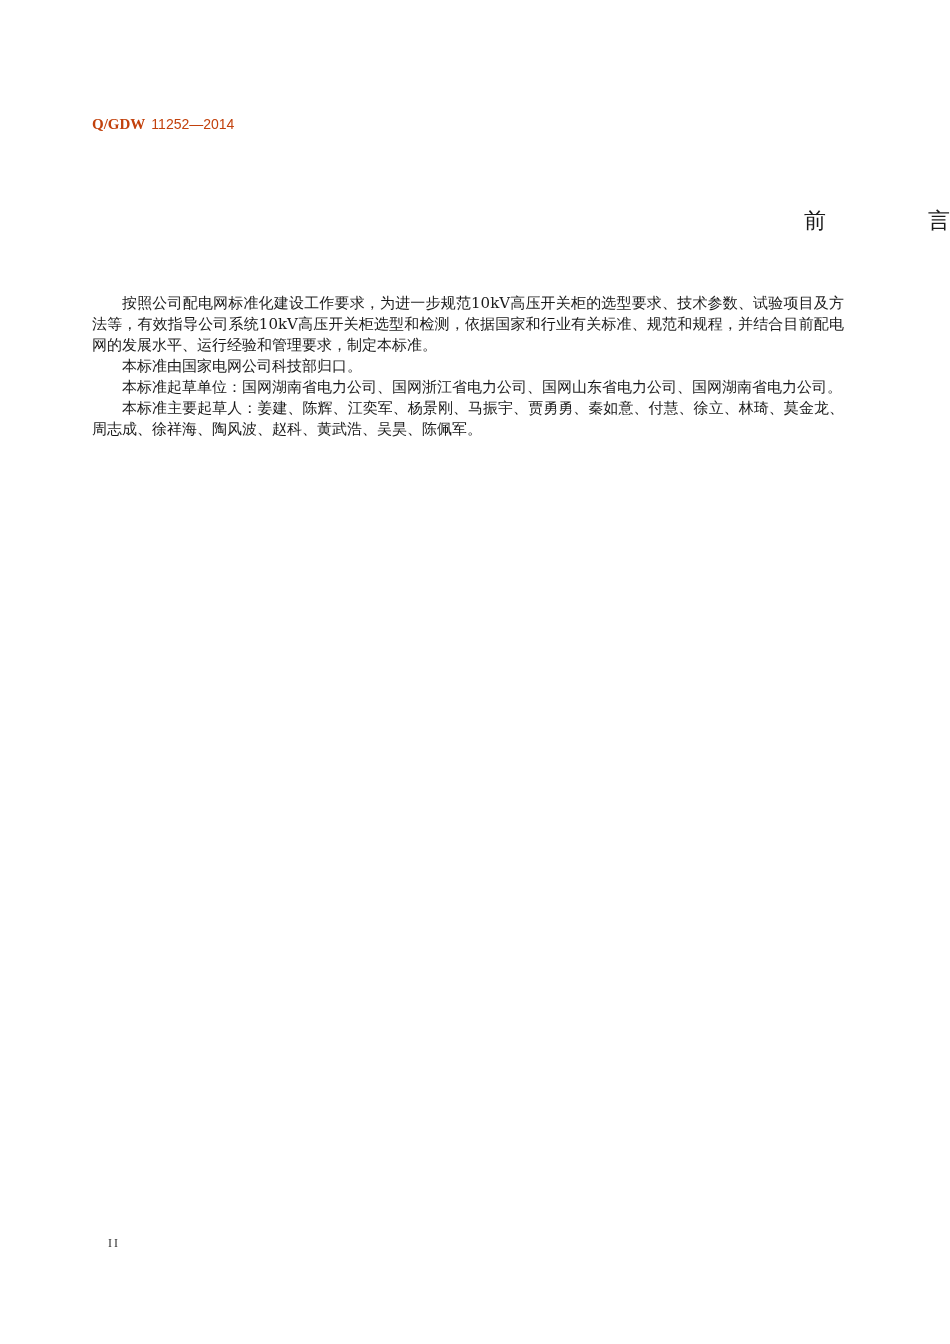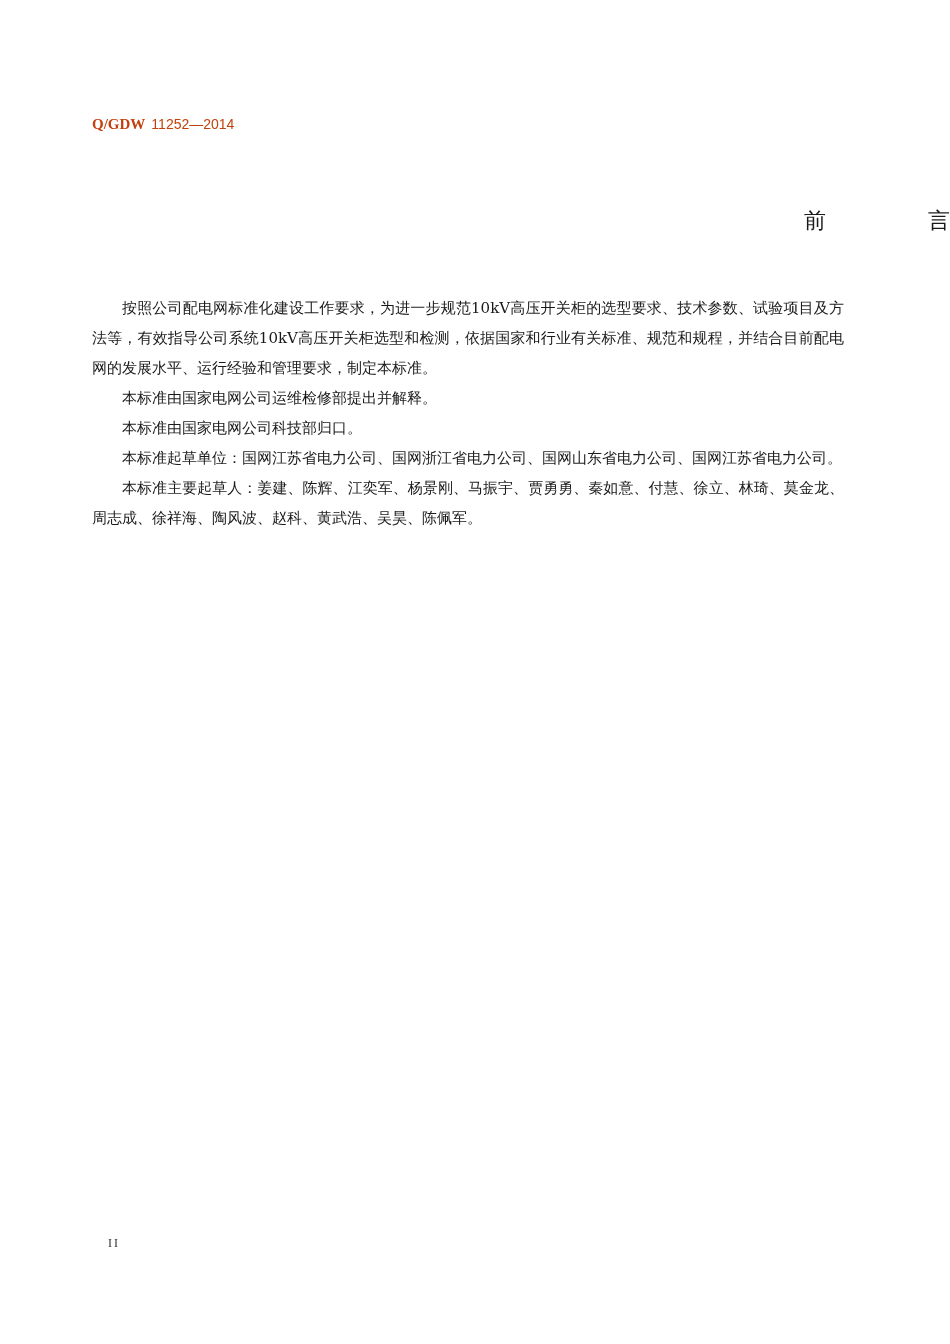--- a/index.html
+++ b/index.html
@@ -16,40 +16,39 @@
   .header-code .num { font-family: "Liberation Sans", sans-serif; font-size: 14px; margin-left: 6px; }
   .title {
     position: absolute; left: 0; width: 950px; top: 206px;
     text-align: right; font-family: "DejaVu Sans", sans-serif; font-size: 22px;
     letter-spacing: 0;
   }
   .title span { display: inline-block; }
   .title .gap { width: 102px; }
   .body-text {
     position: absolute; left: 92px; top: 293px; width: 752px;
-    font-size: 15px; line-height: 30px; text-align: justify;
+    font-size: 15px; line-height: 21px; text-align: justify;
   }
   .body-text p { margin: 0; text-indent: 30px; }
   .page-num {
     position: absolute; left: 108px; top: 1236px;
     font-family: "Liberation Serif", serif; font-size: 12px; color: #333; letter-spacing: 2px;
   }
 </style>
 </head>
 <body>
 
 <div class="header-code">
   <span class="prefix">Q/GDW</span><span class="num">11252—2014</span>
 </div>
 
 <div class="title">
   <span>前</span><span class="gap"></span><span>言</span>
 </div>
 
 <div class="body-text">
   <p>按照公司配电网标准化建设工作要求，为进一步规范10kV高压开关柜的选型要求、技术参数、试验项目及方法等，有效指导公司系统10kV高压开关柜选型和检测，依据国家和行业有关标准、规范和规程，并结合目前配电网的发展水平、运行经验和管理要求，制定本标准。</p>
-  <p>本标准由国家电网公司运维检修部提出并解释。</p>
   <p>本标准由国家电网公司科技部归口。</p>
-  <p>本标准起草单位：国网江苏省电力公司、国网浙江省电力公司、国网山东省电力公司、国网江苏省电力公司。</p>
+  <p>本标准起草单位：国网湖南省电力公司、国网浙江省电力公司、国网山东省电力公司、国网湖南省电力公司。</p>
   <p>本标准主要起草人：姜建、陈辉、江奕军、杨景刚、马振宇、贾勇勇、秦如意、付慧、徐立、林琦、莫金龙、周志成、徐祥海、陶风波、赵科、黄武浩、吴昊、陈佩军。</p>
 </div>
 
 <div class="page-num">II</div>
 
 </body></html>

